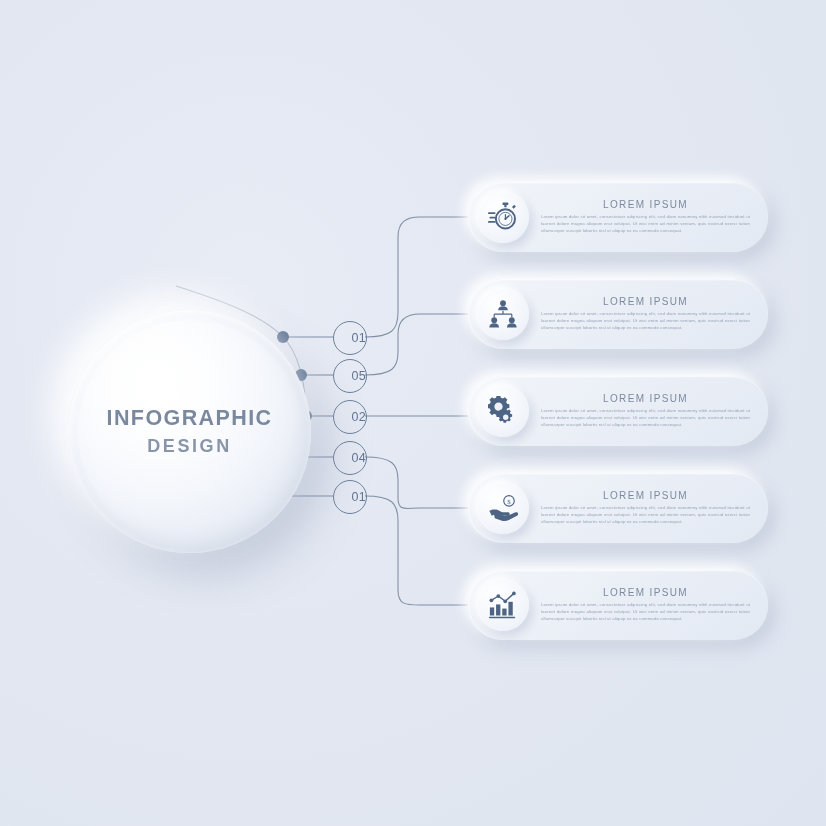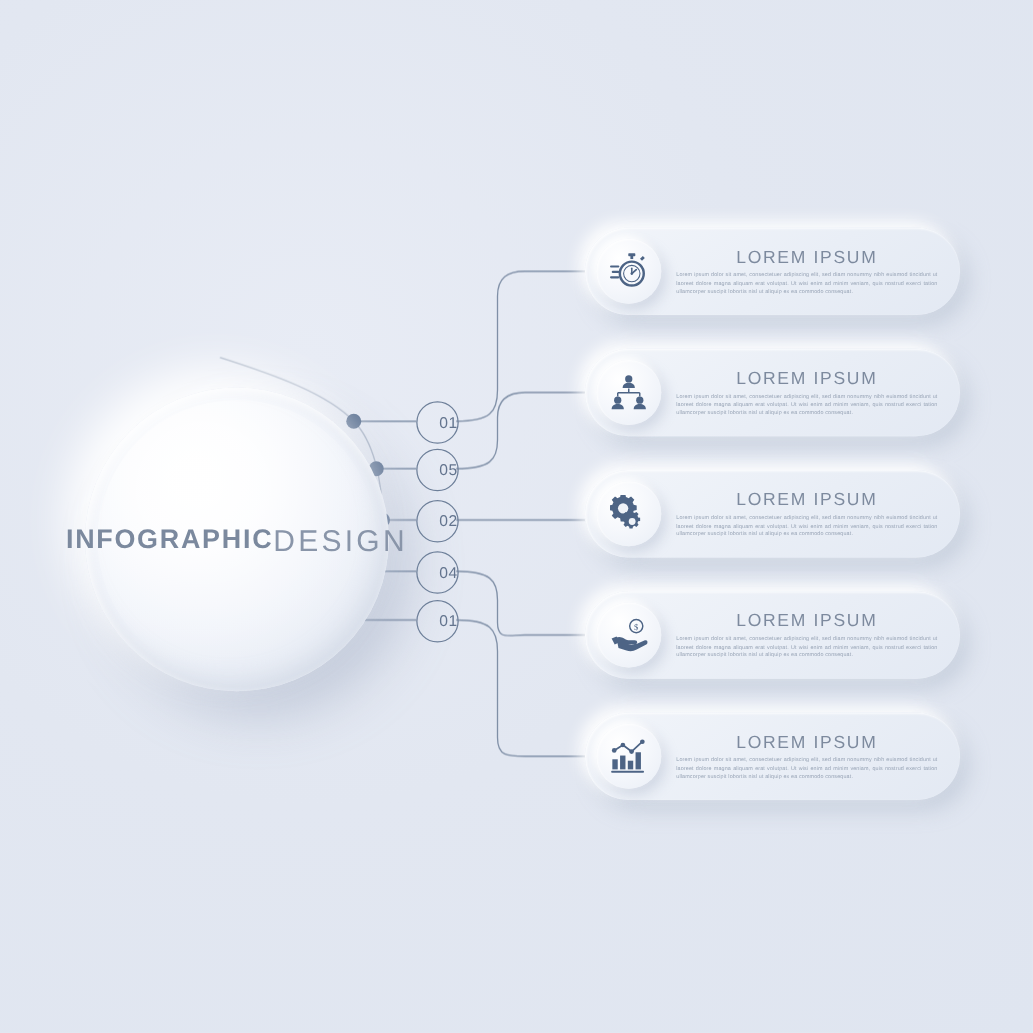--- a/index.html
+++ b/index.html
@@ -30,20 +30,21 @@
     height: 243px;
     border-radius: 50%;
     background:
       radial-gradient(circle at 36% 30%, #ffffff 0%, #fbfcfe 22%, #f1f4fa 52%, #e6ebf4 78%, #dde4ef 100%);
     box-shadow:
       -16px -16px 34px rgba(255,255,255,0.95),
       18px 20px 40px rgba(150,163,185,0.42),
       inset 2px 3px 7px rgba(255,255,255,0.9),
       inset -6px -8px 18px rgba(166,178,199,0.25);
     display: flex;
+    flex-direction: column;
     align-items: center;
     justify-content: center;
   }
   #center-circle::after {
     content: "";
     position: absolute;
     left: 10px; top: 10px; right: 10px; bottom: 10px;
     border-radius: 50%;
     background: radial-gradient(circle at 38% 32%, rgba(255,255,255,0.85) 0%, rgba(255,255,255,0.25) 45%, rgba(255,255,255,0) 70%);
     pointer-events: none;
@@ -53,22 +54,22 @@
     z-index: 2;
     font-size: 21.5px;
     font-weight: bold;
     letter-spacing: 1.4px;
     color: #7b899e;
     line-height: 1.2;
   }
   #center-title-sub {
     position: relative;
     z-index: 2;
-    font-size: 24px;
-    font-weight: 400;
+    font-size: 18px;
+    font-weight: 700;
     letter-spacing: 2.6px;
     color: #8995a9;
     margin-top: 5px;
   }
 
   
   #connectors {
     position: absolute;
     left: 0; top: 0;
     width: 826px;
@@ -125,21 +126,21 @@
     align-items: center;
     justify-content: center;
   }
   .panel-icon-wrap svg { display: block; }
   .panel-text {
     flex: 1 1 auto;
     padding: 0 16px 0 10px;
     text-align: center;
   }
   .panel-heading {
-    font-size: 14px;
+    font-size: 10px;
     letter-spacing: 1.35px;
     color: #7d8a9e;
     margin: 0 0 4px 0;
   }
   .panel-body {
     font-size: 4.3px;
     line-height: 1.62;
     letter-spacing: 0.12px;
     color: #97a3b5;
     margin: 0;

